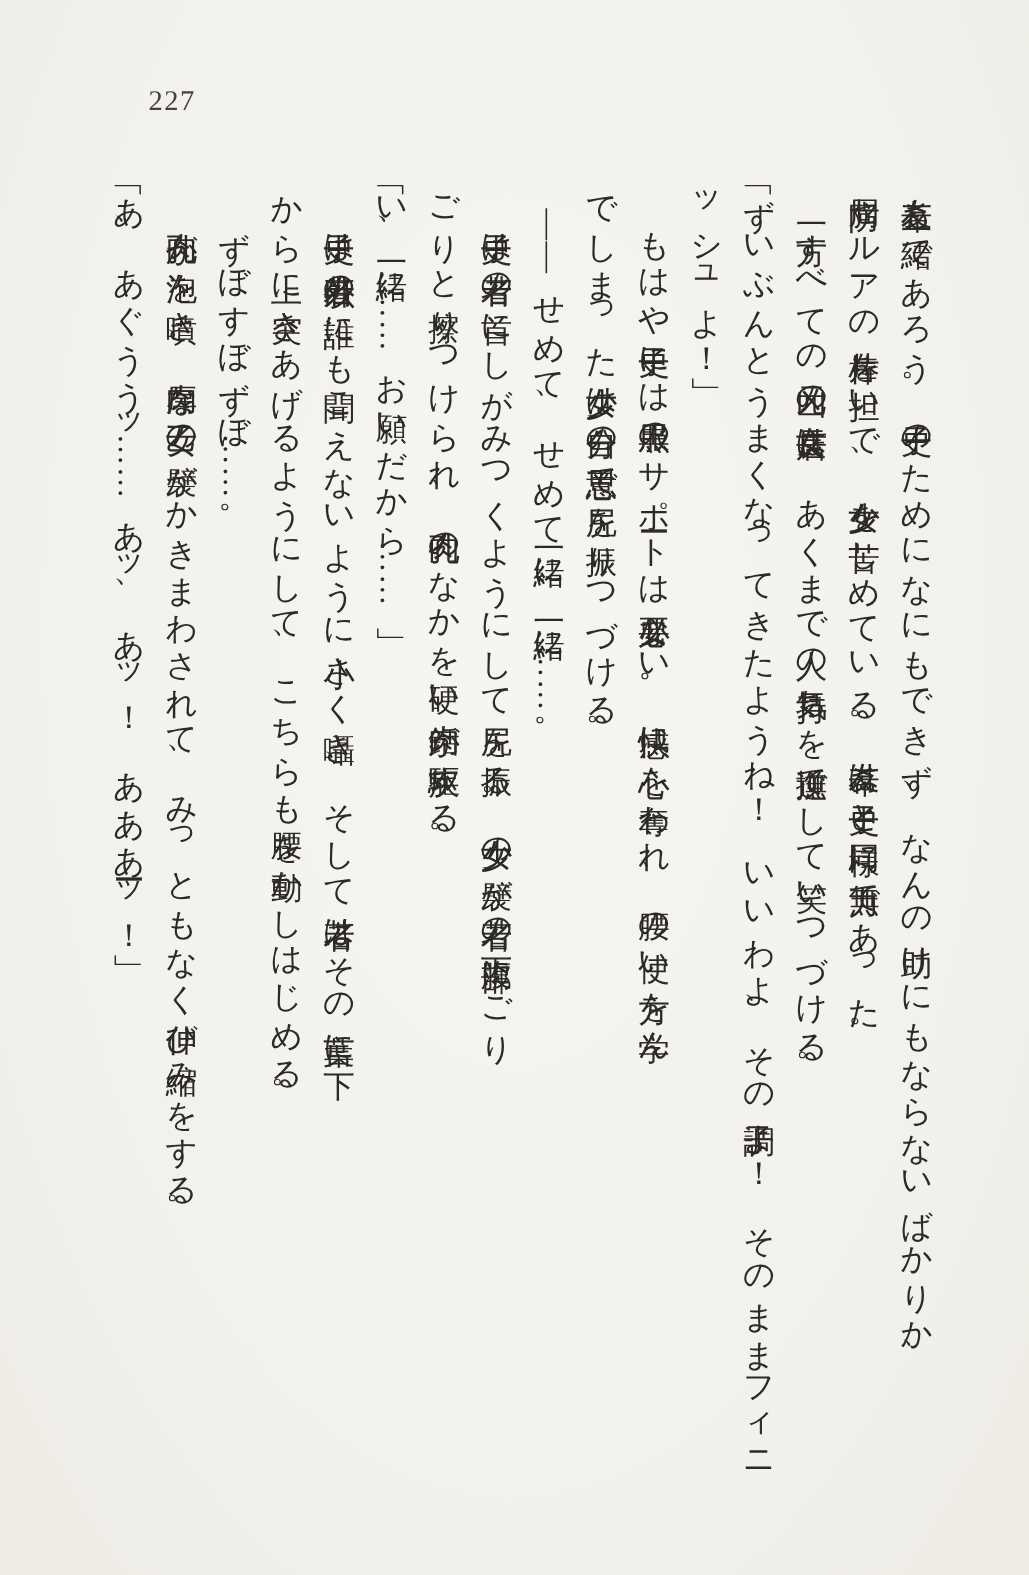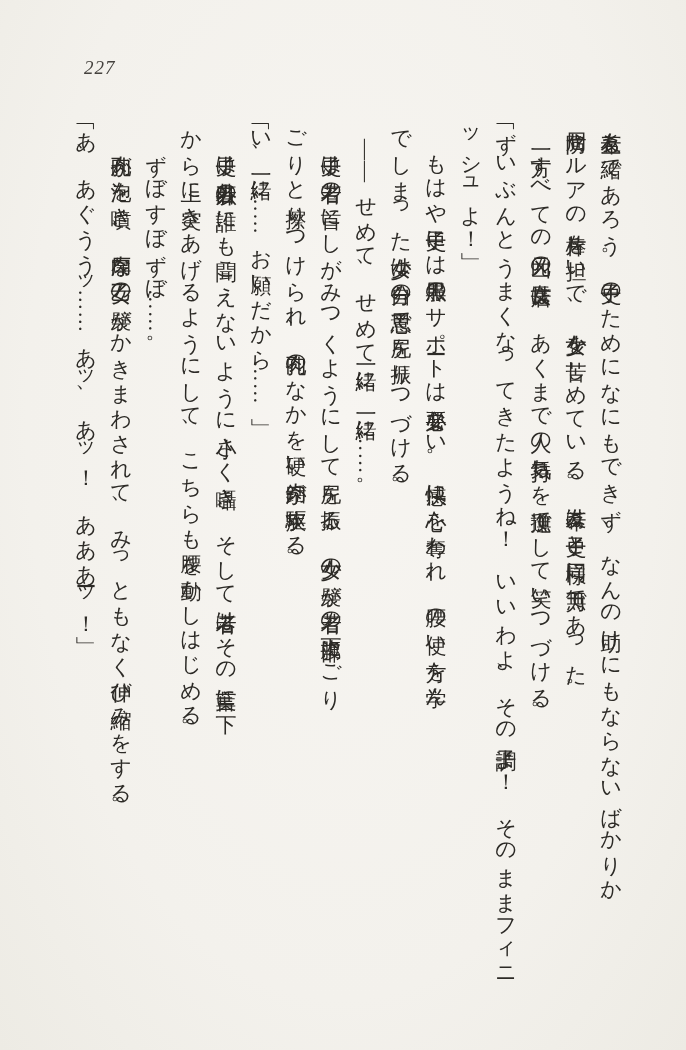--- a/index.html
+++ b/index.html
@@ -14,23 +14,22 @@
     font-family: "Liberation Serif", "DejaVu Serif", serif;
   }
   .paper {
     position: absolute;
     inset: 0;
     background: radial-gradient(ellipse at 50% 40%, #f7f5f1 0%, #f3f1ec 65%, #edebe4 100%);
   }
   .page-number {
     position: absolute;
     top: 57px;
-    left: 84px;
+    left: 99px;
     font-size: 19px;
-    font-style: italic;
     color: #45423e;
     letter-spacing: 1px;
   }
   .text-block {
     position: absolute;
     top: 116px;
     right: 58px;
     height: 878px;
     writing-mode: vertical-rl;
     text-orientation: mixed;

